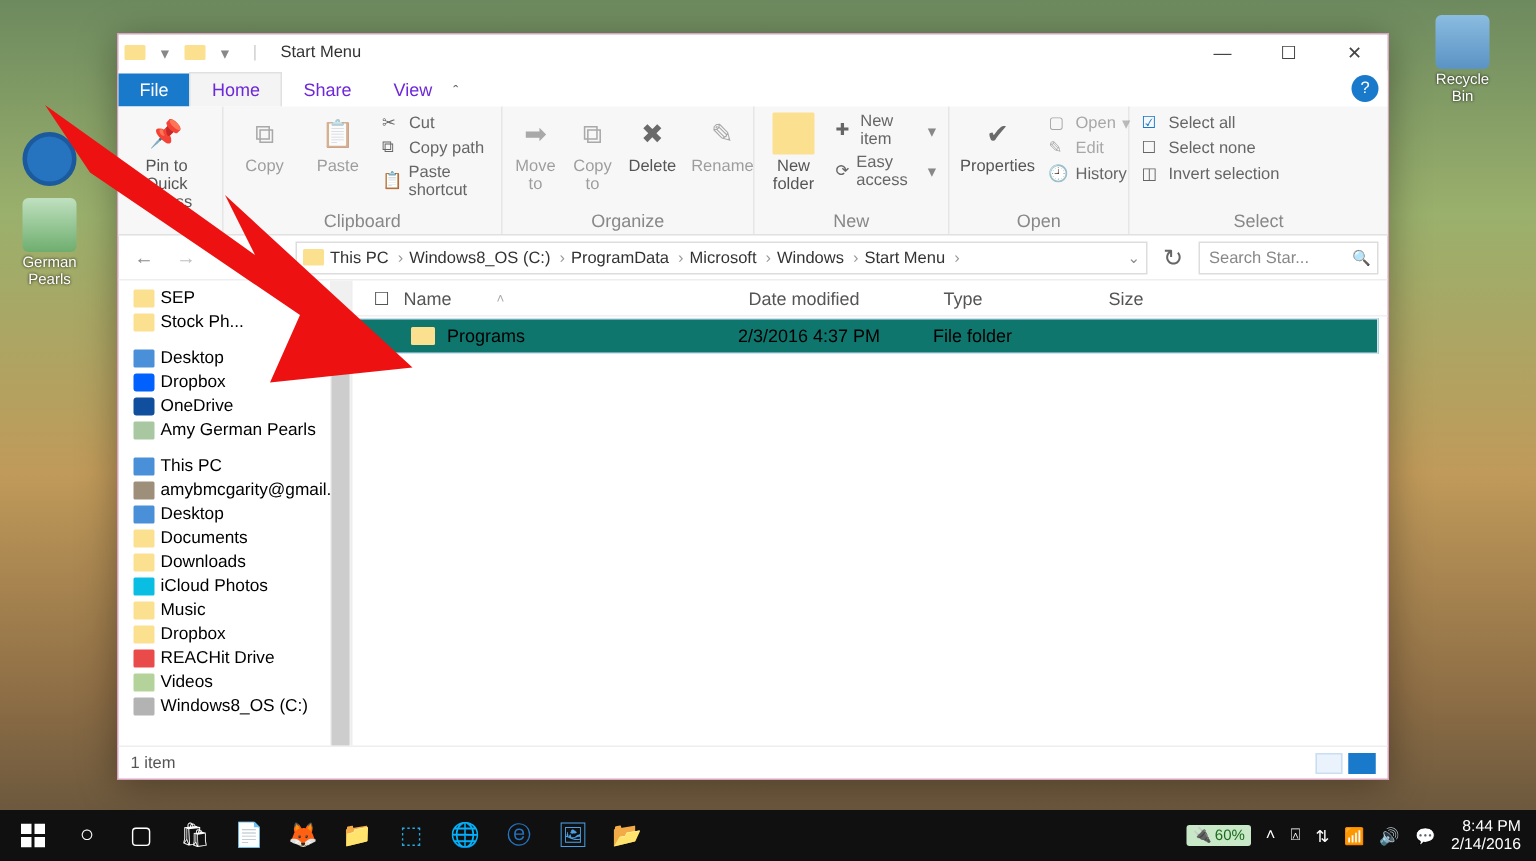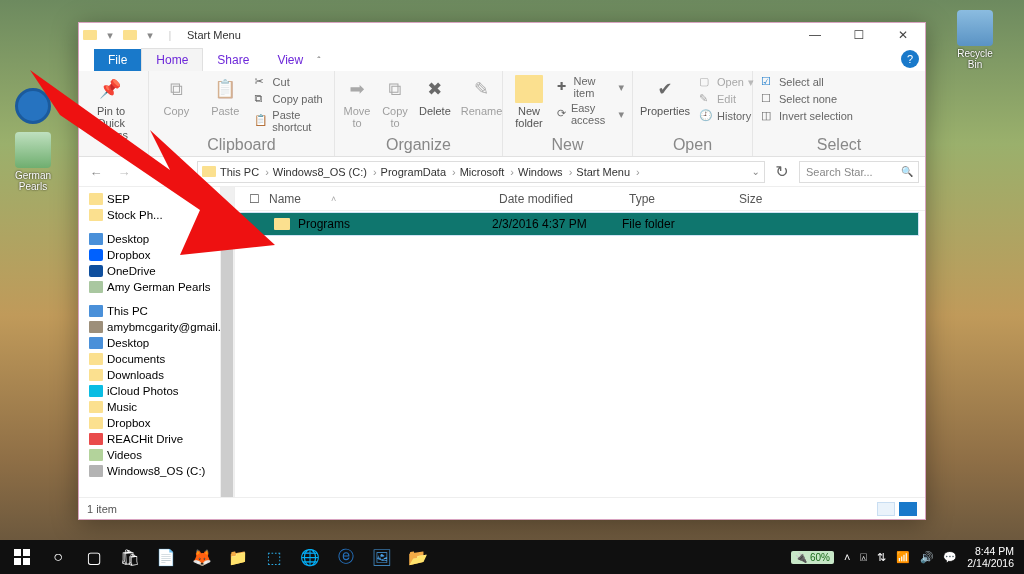--- a/index.html
+++ b/index.html
@@ -30,31 +30,31 @@
     box-shadow:0 4px 24px rgba(0,0,0,.35);
   }
   .titlebar { height:24px; display:flex; align-items:center; font-size:11px; color:#333; padding-left:4px; }
   .titlebar .qat { display:flex; gap:6px; align-items:center; }
   .qat span { width:14px; height:14px; display:inline-flex; align-items:center; justify-content:center;}
   .qat .fld { background:#fbe08f; width:14px; height:10px; border-radius:1px;}
   .titlebar .title { margin-left:10px; }
   .winbtns { margin-left:auto; display:flex; }
   .winbtns div { width:44px; height:24px; display:flex; align-items:center; justify-content:center; font-size:12px; color:#444;}
 
-  .tabs { height:24px; display:flex; align-items:flex-end; background:#fff; font-size:12px;margin-left:15px; }
+  .tabs { height:24px; display:flex; align-items:flex-end; background:#fff; font-size:12px; }
   .tabs .tab { padding:4px 14px; color:#6d28d9; }
   .tabs .file { background:#1979ca; color:#fff; }
   .tabs .active { background:#f4f4f4; border:1px solid #e0e0e0; border-bottom:none;}
   .tabs .help { margin-left:auto; width:18px; height:18px; margin-right:6px; margin-bottom:3px; border-radius:50%; background:#1979ca; color:#fff; font-size:11px; display:flex;align-items:center;justify-content:center;}
   .tabs .caret { margin-right:6px; margin-bottom:4px; color:#666; font-size:10px;}
 
   .ribbon { height:86px; background:#f7f7f7; border-bottom:1px solid #e1e1e1; display:flex; font-size:11px; color:#555;}
   .grp { border-right:1px solid #e6e6e6; padding:4px 8px 2px 8px; display:flex; flex-direction:column;}
   .grp .body { flex:1; display:flex; gap:10px; align-items:flex-start;}
-  .grp .lbl { text-align:center; font-size:16px; color:#888; margin-top:2px;}
+  .grp .lbl { text-align:center; font-size:12px; color:#888; margin-top:2px;}
   .big { display:flex; flex-direction:column; align-items:center; width:48px; gap:2px; text-align:center;}
   .big .ic { width:28px; height:28px; display:flex;align-items:center;justify-content:center;font-size:18px;color:#6a6a6a;}
   .mini { display:flex; flex-direction:column; gap:3px;}
   .mini div { display:flex; align-items:center; gap:4px; color:#666;}
   .mini .ic{width:14px;height:14px;display:inline-block;}
   .faded { opacity:.55;}
   .fldic{background:#fbe08f;border-radius:1px;}
   .bluecheck{color:#1979ca;}
 
   .addr { height:30px; display:flex; align-items:center; gap:6px; padding:0 6px; border-bottom:1px solid #eee;}

